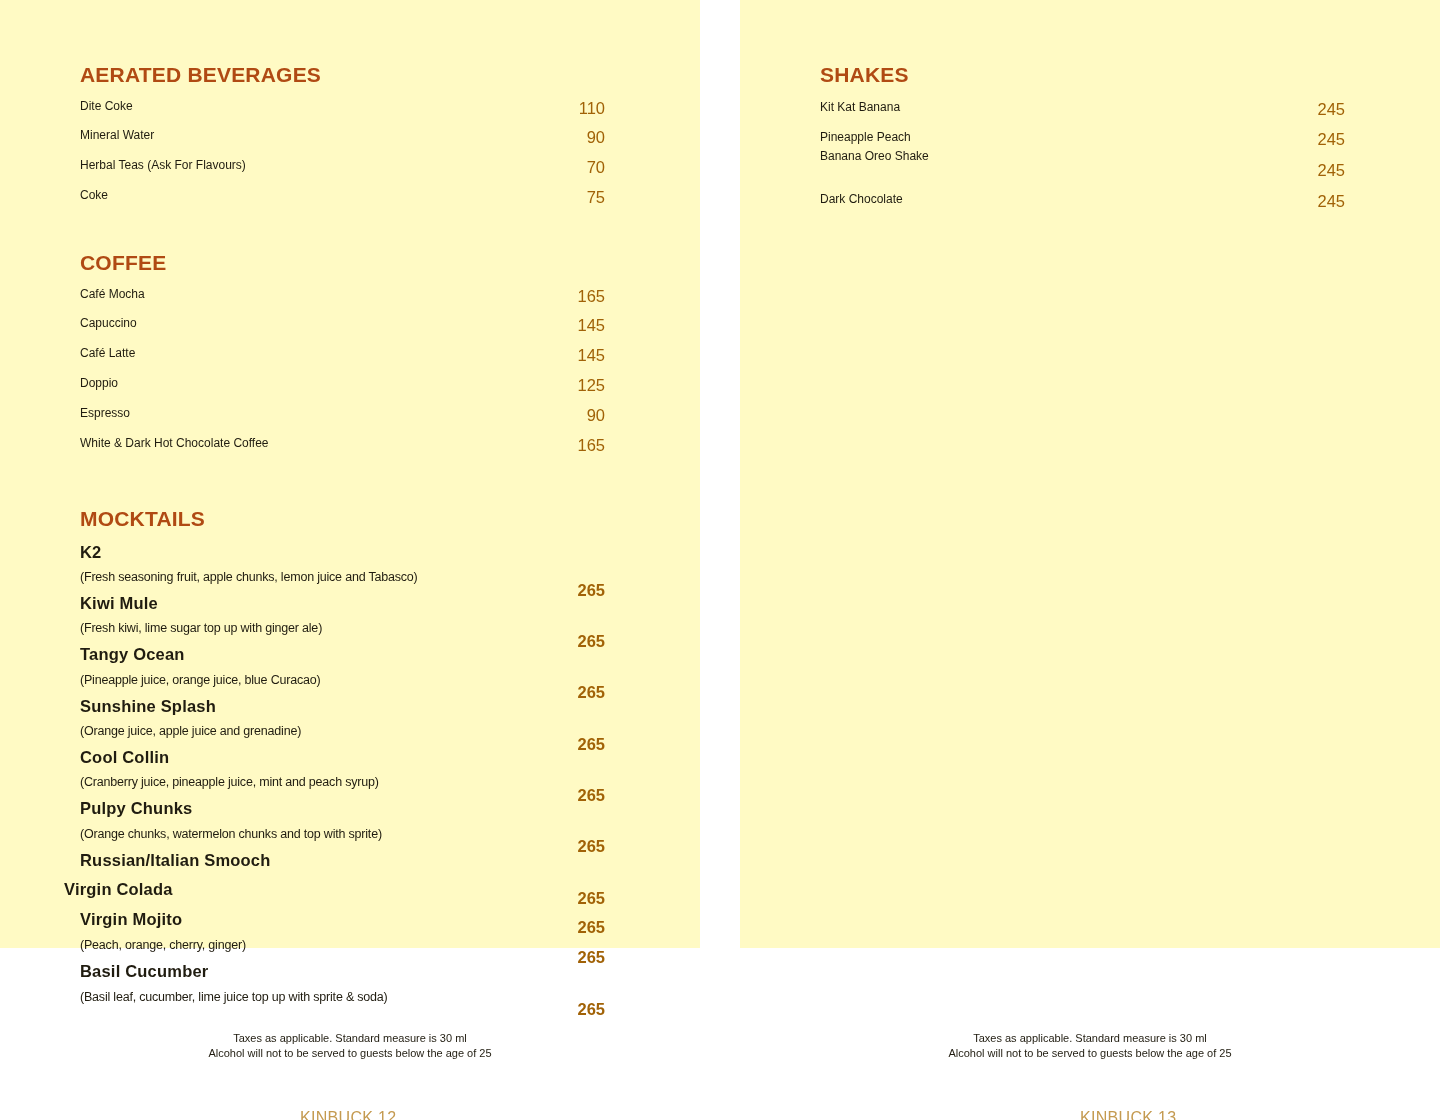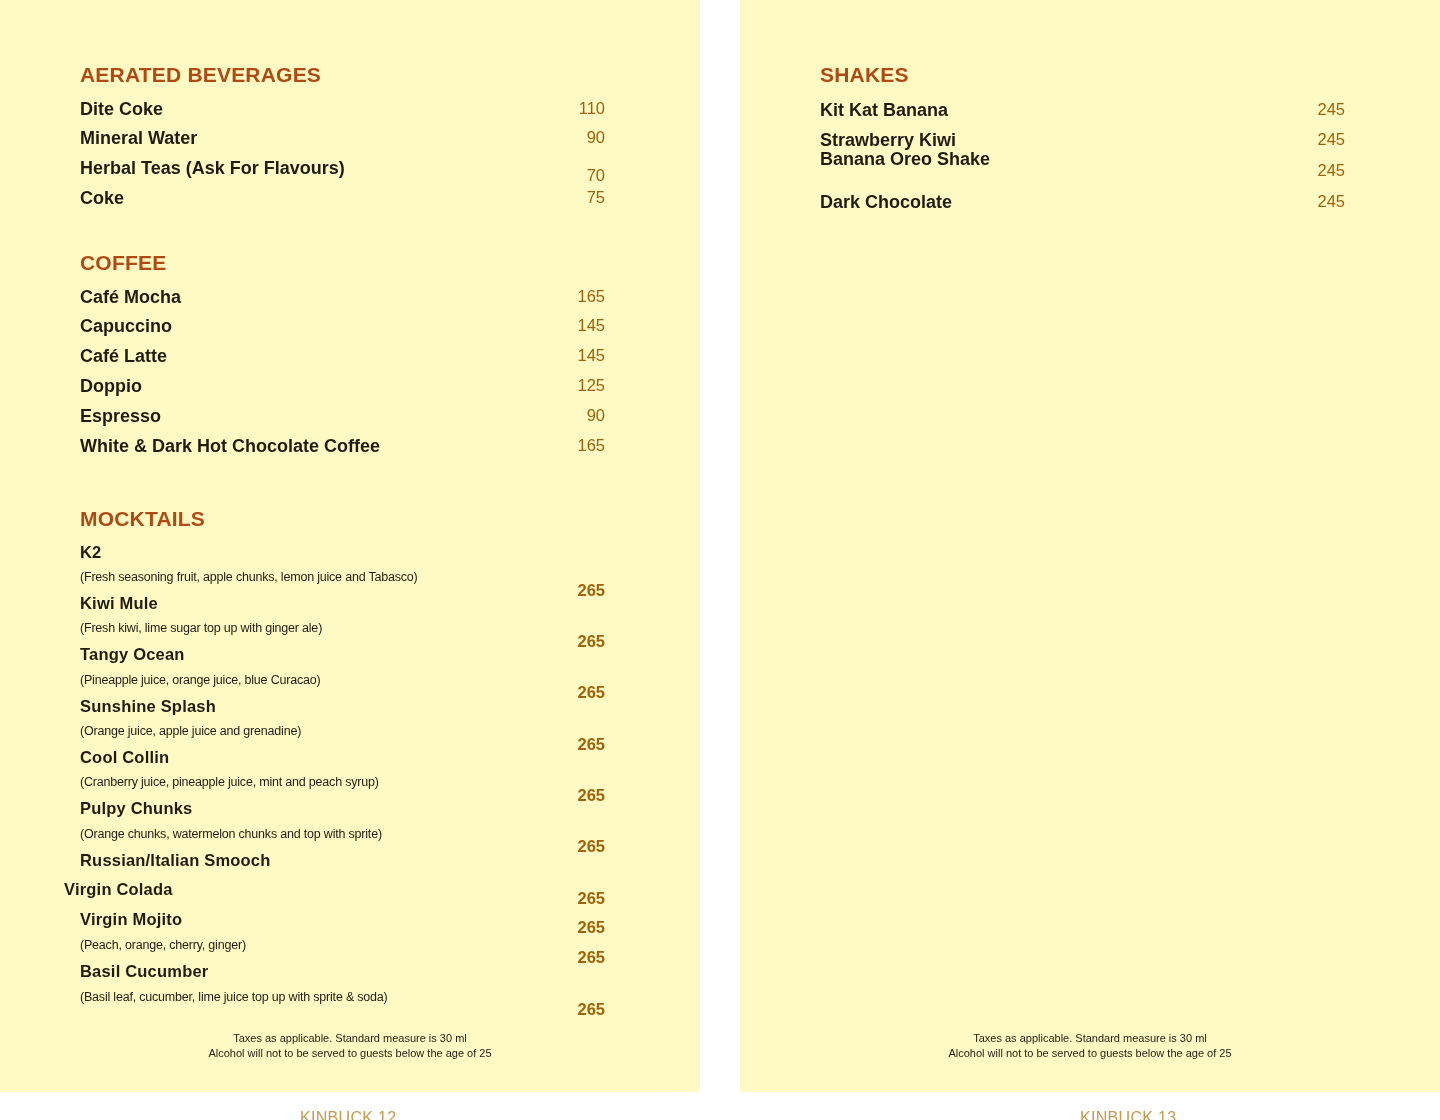--- a/index.html
+++ b/index.html
@@ -1,41 +1,41 @@
 <!DOCTYPE html>
 <html><head>
 <meta charset="utf-8">
 <style>
   html, body { margin:0; padding:0; }
   body { width:1440px; height:1120px; background:#ffffff; position:relative; overflow:hidden;
          font-family:"Liberation Sans", "DejaVu Sans", sans-serif; color:#1e1a12; }
-  .page { position:absolute; top:0; height:1092px; background:#fffac4; }
+  .page { position:absolute; top:0; height:948px; background:#fffac4; }
   #page-left { left:0; width:700px; }
   #page-right { left:740px; width:700px; }
   .section-title { position:absolute; font-size:21px; font-weight:bold; color:#b04a13; letter-spacing:0.2px; }
-  .item { position:absolute; font-size:18px; color:#201c10;font-weight:bold; }
+  .item { position:absolute; font-size:12px; color:#201c10; }
   .item.bold { font-weight:bold; font-size:16.5px; letter-spacing:0.2px; }
   .price { position:absolute; font-size:16.5px; text-align:right; width:80px; color:#a16207; }
   .price.bold { font-weight:bold;margin-top:38px; }
   .desc { position:absolute; font-size:12.5px; color:#201c10; letter-spacing:-0.2px; }
   .footer-note { position:absolute; width:100%; text-align:center; font-size:11px; line-height:15px; color:#201c10; }
   .page-label { position:absolute; font-size:16px; color:#c49a50; letter-spacing:0.3px; }
 </style>
 </head>
 <body>
 
 <div class="page" id="page-left">
 
   <div class="section-title" style="left:80px;top:63px;">AERATED BEVERAGES</div>
   <div class="item" style="left:80px;top:99px;">Dite Coke</div>
   <div class="price" style="left:525px;top:99px;">110</div>
   <div class="item" style="left:80px;top:128px;">Mineral Water</div>
   <div class="price" style="left:525px;top:128px;">90</div>
   <div class="item" style="left:80px;top:158px;text-align:right;">Herbal Teas (Ask For Flavours)</div>
-  <div class="price" style="left:525px;top:158px;margin-top:8px;">70</div>
+  <div class="price" style="left:525px;top:158px;">70</div>
   <div class="item" style="left:80px;top:188px;">Coke</div>
   <div class="price" style="left:525px;top:188px;">75</div>
 
   <div class="section-title" style="left:80px;top:251px;">COFFEE</div>
   <div class="item" style="left:80px;top:287px;">Café Mocha</div>
   <div class="price" style="left:525px;top:287px;">165</div>
   <div class="item" style="left:80px;top:316px;">Capuccino</div>
   <div class="price" style="left:525px;top:316px;">145</div>
   <div class="item" style="left:80px;top:346px;">Café Latte</div>
   <div class="price" style="left:525px;top:346px;">145</div>
@@ -90,21 +90,21 @@
     <div>Taxes as applicable. Standard measure is 30 ml</div>
     <div>Alcohol will not to be served to guests below the age of 25</div>
   </div>
   <div class="page-label" style="left:300px;top:1109px;">KINBUCK 12</div>
 </div>
 
 <div class="page" id="page-right">
   <div class="section-title" style="left:80px;top:63px;">SHAKES</div>
   <div class="item" style="left:80px;top:100px;">Kit Kat Banana</div>
   <div class="price" style="left:525px;top:100px;">245</div>
-  <div class="item" style="left:80px;top:130px;">Strawberry Kiwi</div>
+  <div class="item" style="left:80px;top:130px;">Pineapple Peach</div>
   <div class="price" style="left:525px;top:130px;">245</div>
   <div class="item" style="left:80px;top:149px;">Banana Oreo Shake</div>
   <div class="price" style="left:525px;top:161px;">245</div>
   <div class="item" style="left:80px;top:192px;">Dark Chocolate</div>
   <div class="price" style="left:525px;top:192px;">245</div>
 
   <div class="footer-note" style="left:0;top:1031px;">
     <div>Taxes as applicable. Standard measure is 30 ml</div>
     <div>Alcohol will not to be served to guests below the age of 25</div>
   </div>

